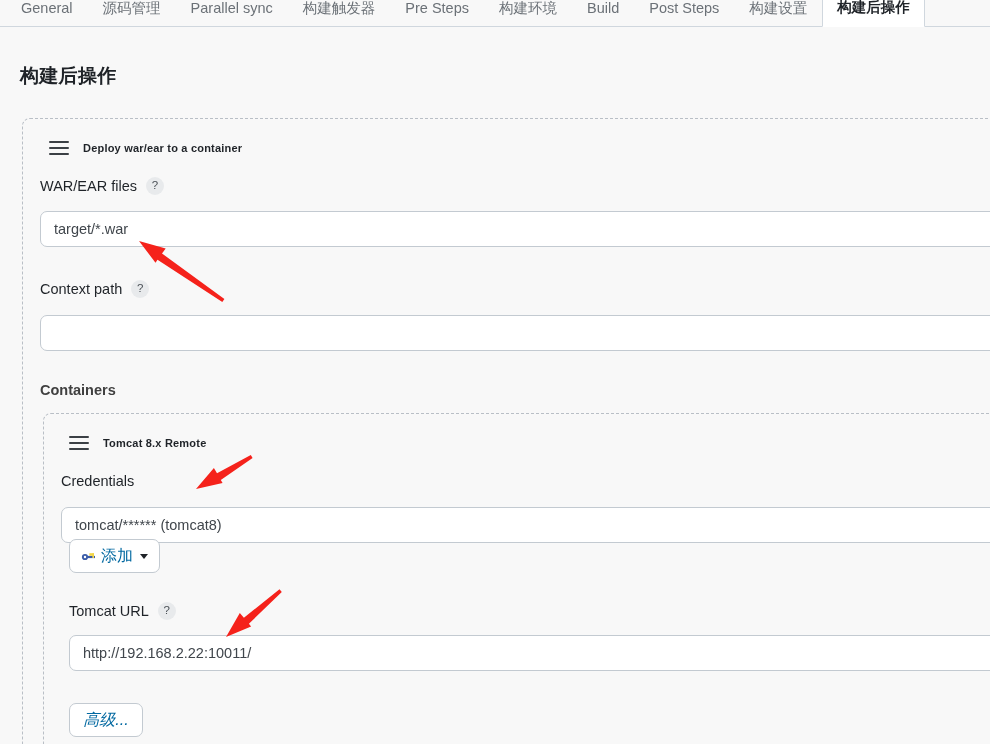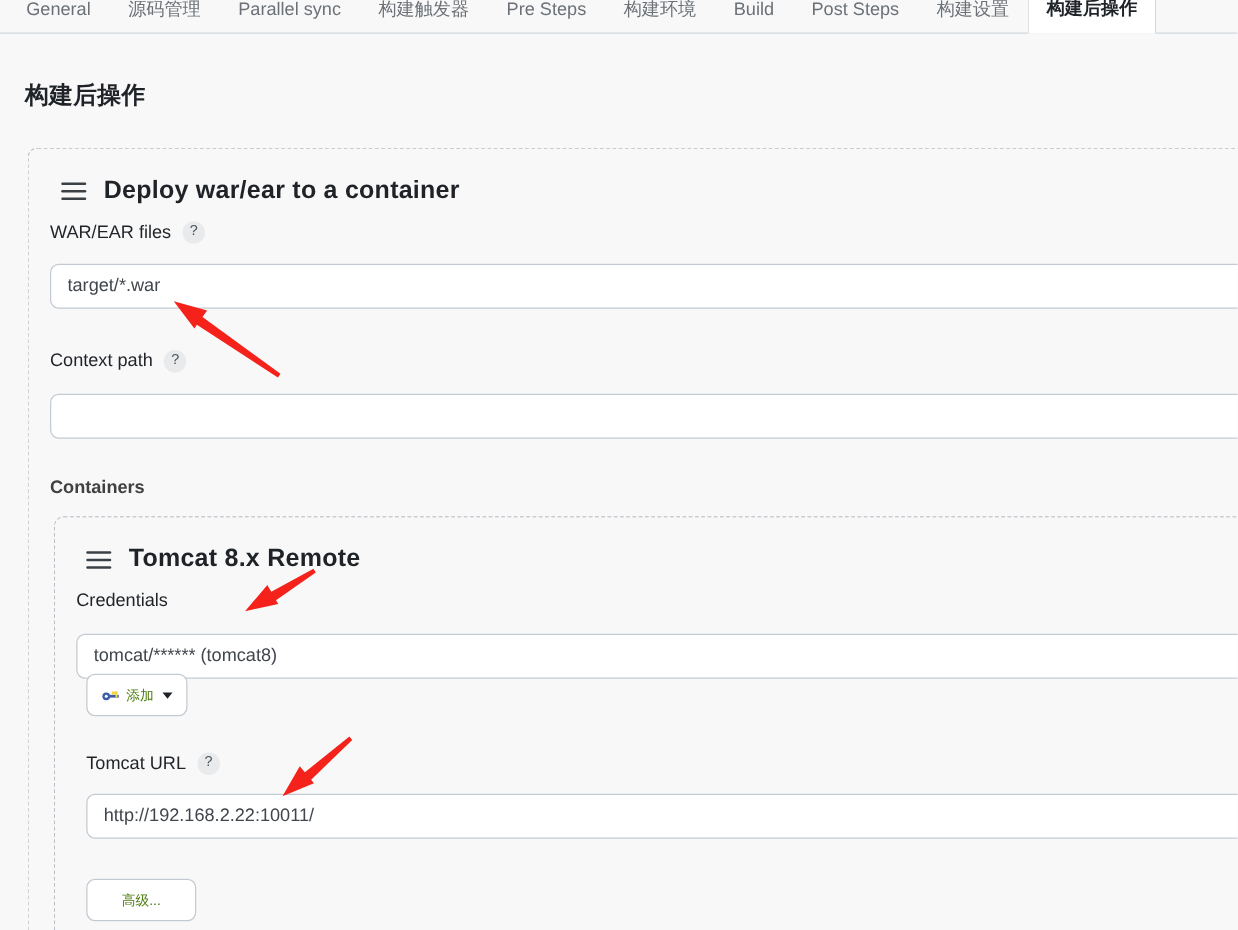--- a/index.html
+++ b/index.html
@@ -93,21 +93,21 @@
     justify-content: space-between;
     cursor: grab;
   }
   .drag-handle i {
     display: block;
     height: 2px;
     background: #3b4045;
     border-radius: 1px;
   }
   .panel-title {
-    font-size: 20px;
+    font-size: 11px;
     font-weight: bold;
     color: #1f2328;
     letter-spacing: .2px;
   }
 
   
   .field-label {
     font-size: 14.5px;
     color: #1f2328;
     display: flex;
@@ -164,32 +164,32 @@
     box-sizing: border-box;
   }
 
   
   .btn {
     position: absolute;
     background: #fff;
     border: 1px solid #c3cad1;
     border-radius: 7px;
     font-family: "Liberation Sans", sans-serif;
-    font-size: 11px;
-    color: #4d7c0f;
+    font-size: 16px;
+    color: #0369a1;
     display: inline-flex;
     align-items: center;
     justify-content: center;
     gap: 5px;
     cursor: pointer;
     box-sizing: border-box;
     padding: 16px 11px;
     height: 30px;
   }
-  .btn.advanced { left: 68px; top: 702px; width: 88px; height: 30px; }
+  .btn.advanced { left: 68px; top: 702px; width: 74px; height: 30px; font-style: italic; }
 
   .caret {
     width: 0; height: 0;
     border-left: 4.5px solid transparent;
     border-right: 4.5px solid transparent;
     border-top: 5.5px solid #1f2328;
     margin-left: 2px;
   }
 
   

